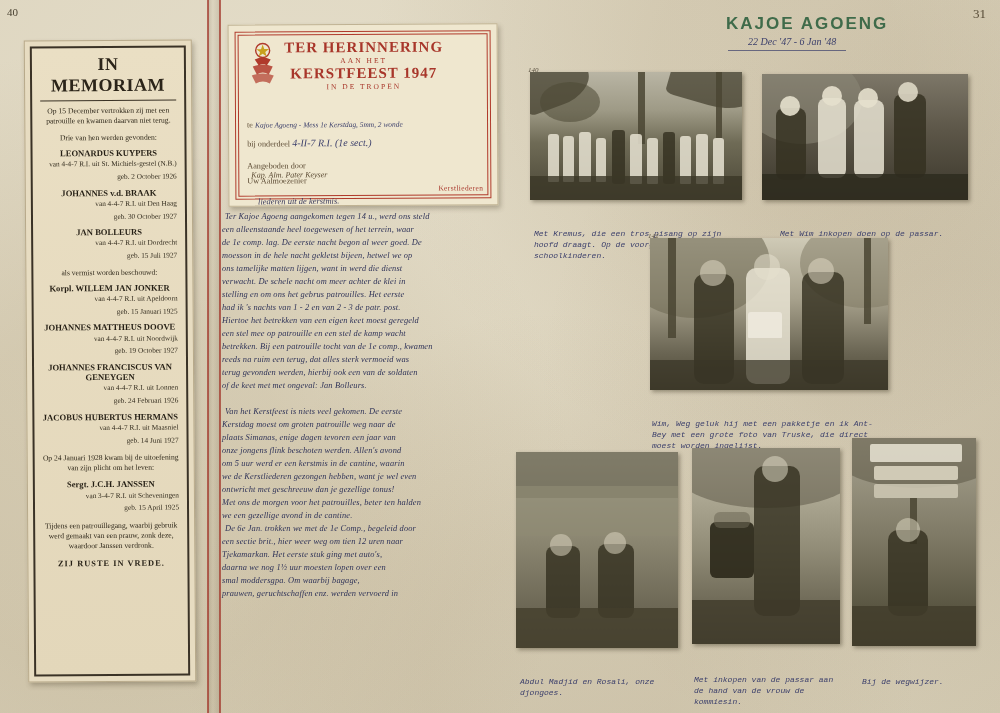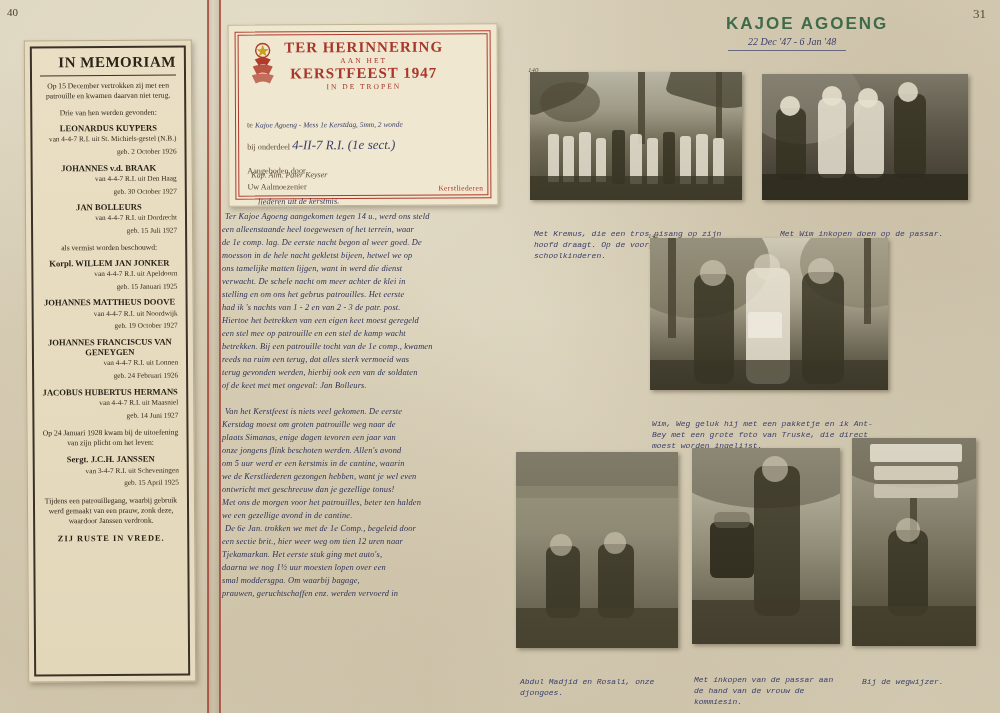--- a/index.html
+++ b/index.html
@@ -48,22 +48,22 @@
     overflow:hidden;
   }
   .memoriam-inner{
     position:absolute;inset:5px;
     border:2px solid #3a3226;
     padding:6px 8px 4px 8px;
     box-sizing:border-box;
     background:linear-gradient(180deg,#eadfc4,#e3d7ba);
   }
   .mem-title{
-    text-align:right;font-weight:bold;letter-spacing:.5px;
-    font-size:15px;color:#2b2419;border-bottom:1.5px solid #3a3226;
+    text-align:center;font-weight:bold;letter-spacing:.5px;
+    font-size:18px;color:#2b2419;border-bottom:1.5px solid #3a3226;
     padding-bottom:4px;margin-bottom:5px;font-family:"Liberation Serif",serif;
   }
   .mem-p{font-size:7.6px;line-height:1.32;text-align:center;color:#2e2719;margin:0 0 5px 0;}
   .mem-name{font-size:8.6px;font-weight:bold;text-align:center;color:#241e14;margin:6px 0 1px 0;line-height:1.2;}
   .mem-sub{font-size:7.3px;text-align:right;color:#332c1e;line-height:1.32;margin-bottom:3px;}
   .mem-head{font-size:7.6px;text-align:center;color:#2e2719;margin:7px 0 2px 0;}
   .mem-final{font-size:8.4px;font-weight:bold;text-align:center;letter-spacing:1px;margin-top:8px;color:#241e14;}
 
   
   .xmas{
@@ -240,21 +240,21 @@
       <div class="x-l4">IN DE TROPEN</div>
     </div>
 
     <div class="x-body">
       <div>
         <span class="lbl">te</span>
         <span class="hand" style="font-size:7.4px">Kajoe Agoeng - Mess 1e Kerstdag, 5mm, 2 wonde</span>
       </div>
       <div>
         <span class="lbl">bij onderdeel</span>
-        <span class="hand" style="font-size:13px">4-II-7 R.I. (1e sect.)</span>
+        <span class="hand" style="font-size:10px">4-II-7 R.I. (1e sect.)</span>
       </div>
       <div style="margin-top:6px">Aangeboden door</div>
       <div>Uw Aalmoezenier</div>
     </div>
 
     <div class="x-sig hand">Kap. Alm. Pater Keyser</div>
     <div class="x-kerst">Kerstliederen</div>
   </div>
   <div class="x-caption">liederen uit de kerstmis.</div>
 

